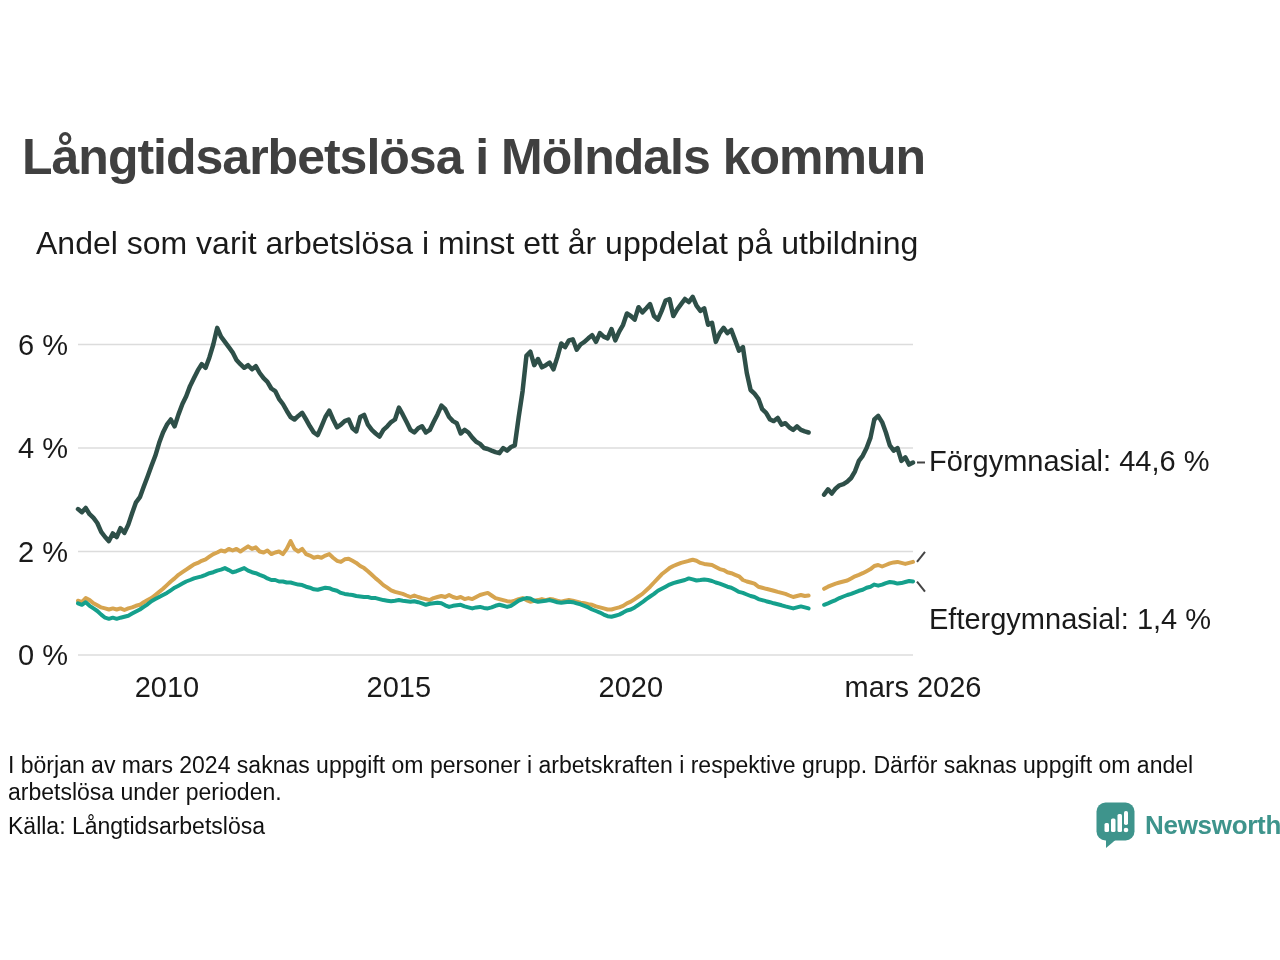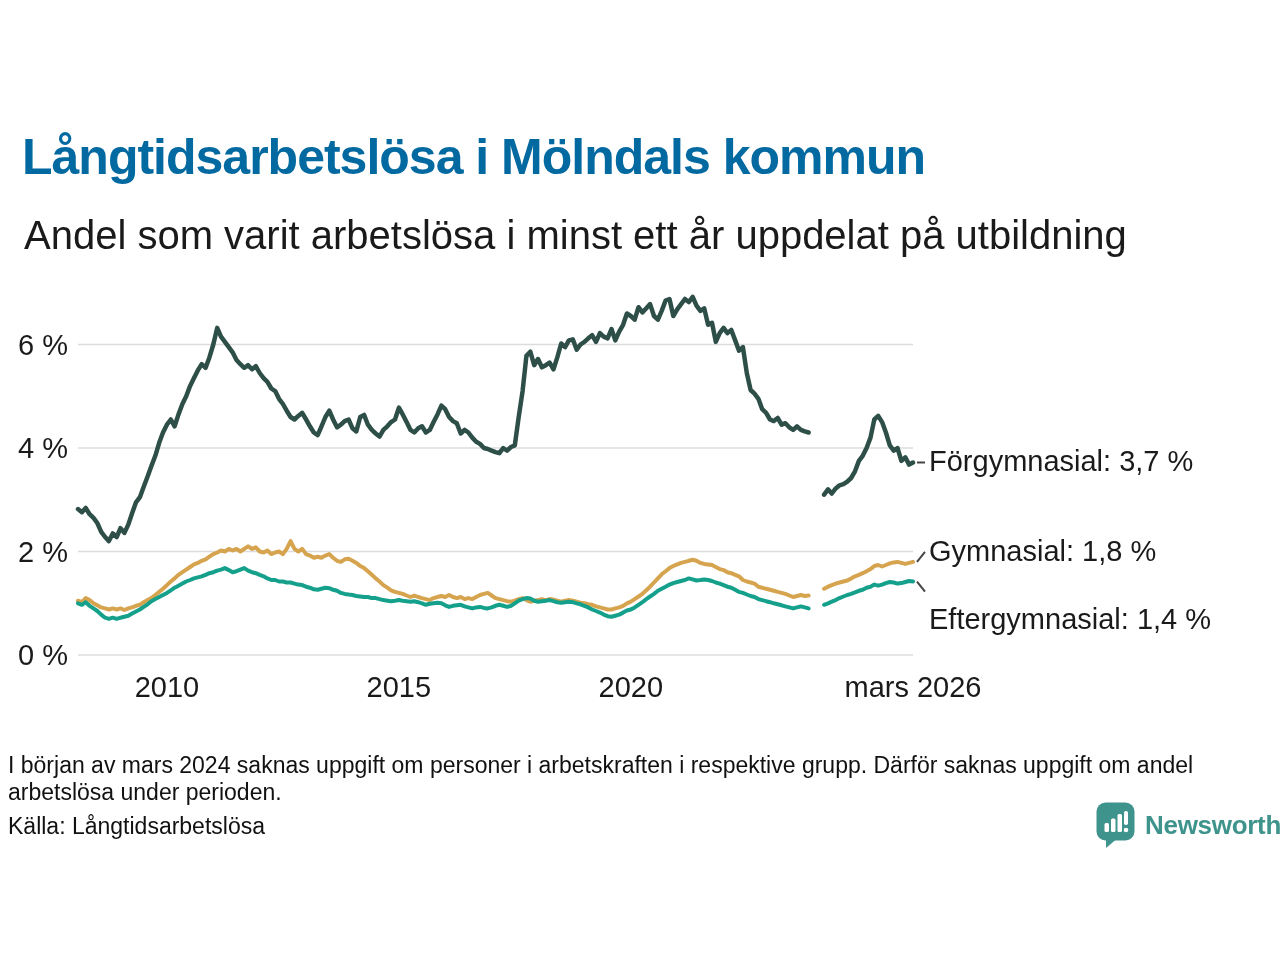--- a/index.html
+++ b/index.html
@@ -1,20 +1,20 @@
 <!DOCTYPE html>
 <html><head>
 <meta charset="utf-8">
 <style>
   html,body{margin:0;padding:0;background:#ffffff;}
   .page{position:relative;width:1280px;height:960px;background:#ffffff;overflow:hidden;
         font-family:"Liberation Sans","DejaVu Sans",sans-serif;color:#1a1a1a;}
   .title{position:absolute;left:22px;top:128px;font-size:50px;font-weight:700;letter-spacing:-1px;
-         margin:0;white-space:nowrap;color:#0369a1;}
-  .subtitle{position:absolute;left:24px;top:213px;font-size:40px;font-weight:400;margin:0;
+         margin:0;white-space:nowrap;color:#404040;}
+  .subtitle{position:absolute;left:24px;top:213px;font-size:32px;font-weight:400;margin:12px;
             white-space:nowrap;color:#1a1a1a;}
   #chart-svg{position:absolute;left:0;top:0;width:1280px;height:960px;}
   .ann{position:absolute;font-size:29px;color:#1a1a1a;white-space:nowrap;transform:translateY(-52%);}
   .footnote{position:absolute;left:8px;top:752px;width:1245px;font-size:23px;line-height:1.16;
             color:#111111;margin:0;}
   .source{position:absolute;left:8px;top:813px;font-size:23px;color:#111111;}
   .logo{position:absolute;left:1095px;top:799px;display:flex;align-items:center;gap:9px;height:52px;}
   .logo-text{font-size:26px;font-weight:700;letter-spacing:-0.3px;}
 </style>
 </head>
@@ -39,22 +39,21 @@
       <line x1="916.9966599999979" y1="462.49" x2="925" y2="462.49" stroke="#444444" stroke-width="2"></line>
       <path d=" M78.0 600.7 L81.9 602.2 L85.7 598.1 L89.6 600.1 L93.5 603.3 L97.3 605.3 L101.2 607.4 L105.1 608.4 L108.9 609.5 L112.8 608.4 L116.7 609.5 L120.5 608.4 L124.4 610.0 L128.3 608.4 L132.1 607.4 L136.0 605.8 L139.9 604.8 L143.7 602.2 L147.6 600.1 L151.4 598.1 L155.3 595.0 L159.2 591.9 L163.0 588.8 L166.9 585.1 L170.8 581.5 L174.6 578.4 L178.5 574.8 L182.4 572.2 L186.2 569.6 L190.1 567.0 L194.0 564.4 L197.8 562.9 L201.7 560.8 L205.6 559.3 L209.4 556.7 L213.3 554.1 L217.2 552.5 L221.0 550.5 L224.9 551.5 L228.8 548.9 L232.6 550.5 L236.5 548.9 L240.4 551.5 L244.2 548.9 L248.1 546.3 L252.0 548.9 L255.8 547.4 L259.7 551.5 L263.6 552.5 L267.4 550.5 L271.3 554.1 L275.2 552.5 L279.0 551.5 L282.9 554.1 L286.7 548.9 L290.6 541.1 L294.5 548.9 L298.3 551.5 L302.2 548.9 L306.1 554.1 L309.9 555.6 L313.8 557.7 L317.7 556.7 L321.5 557.7 L325.4 555.6 L329.3 554.1 L333.1 557.7 L337.0 560.8 L340.9 561.9 L344.7 559.3 L348.6 558.7 L352.5 560.8 L356.3 562.9 L360.2 566.0 L364.1 568.1 L367.9 571.2 L371.8 574.8 L375.7 578.4 L379.5 581.5 L383.4 585.1 L387.3 587.7 L391.1 590.3 L395.0 591.9 L398.9 592.9 L402.7 593.9 L406.6 595.5 L410.5 597.0 L414.3 595.5 L418.2 597.0 L422.0 598.1 L425.9 599.1 L429.8 600.1 L433.6 598.1 L437.5 597.0 L441.4 596.0 L445.2 597.0 L449.1 595.0 L453.0 597.0 L456.8 598.1 L460.7 597.0 L464.6 599.1 L468.4 598.1 L472.3 599.1 L476.2 597.0 L480.0 595.0 L483.9 593.9 L487.8 592.9 L491.6 595.5 L495.5 598.1 L499.4 599.1 L503.2 600.1 L507.1 601.2 L511.0 601.7 L514.8 600.7 L518.7 599.1 L522.6 598.1 L526.4 600.1 L530.3 601.7 L534.2 600.7 L538.0 600.1 L541.9 599.1 L545.8 600.1 L549.6 599.1 L553.5 599.6 L557.3 600.7 L561.2 601.7 L565.1 600.7 L568.9 600.1 L572.8 600.7 L576.7 601.7 L580.5 602.7 L584.4 603.3 L588.3 604.3 L592.1 604.8 L596.0 606.4 L599.9 607.4 L603.7 608.4 L607.6 609.5 L611.5 609.5 L615.3 608.4 L619.2 607.4 L623.1 605.8 L626.9 603.3 L630.8 601.7 L634.7 599.1 L638.5 596.5 L642.4 593.9 L646.3 590.3 L650.1 586.7 L654.0 582.5 L657.9 578.4 L661.7 574.3 L665.6 571.2 L669.5 568.1 L673.3 566.0 L677.2 564.4 L681.1 562.9 L684.9 561.9 L688.8 560.8 L692.7 559.8 L696.5 560.8 L700.4 562.9 L704.2 563.9 L708.1 564.4 L712.0 565.0 L715.8 567.0 L719.7 569.1 L723.6 570.1 L727.4 572.2 L731.3 573.2 L735.2 574.8 L739.0 576.3 L742.9 580.0 L746.8 581.5 L750.6 582.5 L754.5 583.6 L758.4 586.7 L762.2 587.7 L766.1 588.8 L770.0 589.8 L773.8 590.8 L777.7 591.9 L781.6 592.9 L785.4 593.9 L789.3 595.5 L793.2 597.0 L797.0 596.0 L800.9 595.0 L804.8 596.0 L808.6 595.5 M824.1 588.8 L828.0 586.7 L831.8 585.1 L835.7 583.6 L839.5 582.5 L843.4 581.5 L847.3 580.5 L851.1 578.4 L855.0 576.3 L858.9 574.8 L862.7 573.2 L866.6 571.2 L870.5 569.1 L874.3 566.0 L878.2 565.0 L882.1 566.5 L885.9 565.0 L889.8 563.4 L893.7 562.4 L897.5 561.9 L901.4 562.9 L905.3 563.9 L909.1 562.9 L913.0 561.9" fill="none" stroke="#d6a44f" stroke-width="4" stroke-linejoin="round" stroke-linecap="round"></path>
       <line x1="916.9966599999979" y1="561.85" x2="925" y2="551.85" stroke="#444444" stroke-width="2"></line>
       <path d=" M78.0 603.3 L81.9 604.8 L85.7 602.2 L89.6 605.8 L93.5 608.4 L97.3 611.0 L101.2 614.6 L105.1 617.7 L108.9 618.8 L112.8 617.7 L116.7 618.8 L120.5 617.7 L124.4 616.7 L128.3 615.7 L132.1 613.6 L136.0 611.5 L139.9 609.5 L143.7 606.9 L147.6 604.3 L151.4 601.2 L155.3 599.1 L159.2 597.0 L163.0 595.0 L166.9 592.9 L170.8 590.3 L174.6 587.7 L178.5 585.7 L182.4 583.6 L186.2 581.5 L190.1 580.0 L194.0 578.4 L197.8 577.4 L201.7 576.3 L205.6 574.8 L209.4 573.2 L213.3 572.2 L217.2 570.6 L221.0 569.6 L224.9 568.1 L228.8 570.1 L232.6 572.2 L236.5 571.2 L240.4 569.6 L244.2 568.1 L248.1 570.6 L252.0 572.2 L255.8 573.2 L259.7 574.8 L263.6 576.3 L267.4 578.4 L271.3 580.0 L275.2 580.0 L279.0 581.5 L282.9 581.5 L286.7 582.5 L290.6 582.5 L294.5 583.6 L298.3 584.6 L302.2 585.1 L306.1 586.7 L309.9 587.7 L313.8 589.3 L317.7 589.8 L321.5 588.8 L325.4 587.7 L329.3 588.2 L333.1 589.8 L337.0 590.8 L340.9 592.9 L344.7 593.9 L348.6 594.5 L352.5 595.0 L356.3 596.0 L360.2 596.5 L364.1 597.0 L367.9 597.0 L371.8 598.1 L375.7 598.1 L379.5 599.1 L383.4 600.1 L387.3 600.7 L391.1 601.2 L395.0 600.7 L398.9 600.1 L402.7 600.7 L406.6 601.2 L410.5 601.7 L414.3 601.2 L418.2 602.2 L422.0 603.3 L425.9 604.8 L429.8 603.8 L433.6 603.3 L437.5 602.7 L441.4 603.3 L445.2 605.3 L449.1 606.9 L453.0 605.8 L456.8 605.3 L460.7 604.8 L464.6 606.4 L468.4 607.4 L472.3 608.4 L476.2 607.4 L480.0 606.9 L483.9 607.9 L487.8 608.4 L491.6 607.4 L495.5 605.8 L499.4 604.8 L503.2 605.8 L507.1 606.9 L511.0 605.8 L514.8 603.3 L518.7 600.7 L522.6 599.1 L526.4 598.1 L530.3 598.6 L534.2 600.7 L538.0 601.7 L541.9 601.2 L545.8 600.7 L549.6 600.1 L553.5 601.2 L557.3 602.2 L561.2 602.7 L565.1 602.2 L568.9 601.7 L572.8 602.2 L576.7 603.3 L580.5 604.3 L584.4 605.8 L588.3 607.4 L592.1 609.5 L596.0 611.0 L599.9 612.6 L603.7 614.6 L607.6 616.2 L611.5 616.7 L615.3 615.7 L619.2 614.6 L623.1 612.6 L626.9 610.5 L630.8 609.5 L634.7 607.4 L638.5 604.8 L642.4 602.2 L646.3 599.1 L650.1 596.5 L654.0 593.9 L657.9 590.8 L661.7 588.8 L665.6 586.7 L669.5 584.6 L673.3 583.1 L677.2 582.0 L681.1 581.0 L684.9 580.0 L688.8 578.4 L692.7 579.4 L696.5 580.5 L700.4 580.0 L704.2 579.4 L708.1 580.0 L712.0 581.0 L715.8 582.5 L719.7 583.6 L723.6 585.1 L727.4 586.7 L731.3 587.7 L735.2 589.8 L739.0 591.9 L742.9 592.9 L746.8 594.5 L750.6 596.0 L754.5 597.0 L758.4 599.1 L762.2 600.1 L766.1 601.2 L770.0 602.2 L773.8 603.3 L777.7 604.3 L781.6 605.3 L785.4 606.4 L789.3 607.4 L793.2 608.4 L797.0 607.4 L800.9 606.4 L804.8 607.4 L808.6 608.4 M824.1 604.8 L828.0 603.3 L831.8 601.7 L835.7 600.1 L839.5 598.1 L843.4 596.5 L847.3 595.0 L851.1 593.9 L855.0 592.4 L858.9 590.8 L862.7 589.8 L866.6 587.7 L870.5 586.7 L874.3 584.6 L878.2 585.7 L882.1 584.6 L885.9 583.1 L889.8 582.0 L893.7 582.5 L897.5 583.6 L901.4 583.1 L905.3 582.0 L909.1 581.0 L913.0 581.5" fill="none" stroke="#15a08c" stroke-width="4" stroke-linejoin="round" stroke-linecap="round"></path>
       <line x1="916.9966599999979" y1="581.515" x2="925" y2="591.515" stroke="#444444" stroke-width="2"></line>
     </svg>
 
   <h1 class="title">Långtidsarbetslösa i Mölndals kommun</h1>
   <p class="subtitle">Andel som varit arbetslösa i minst ett år uppdelat på utbildning</p>
 
-  <div class="ann" id="ann-0" style="left: 929px; top: 462.49px;">Förgymnasial: 3,7 %</div>
-  <div class="ann" id="ann-1" style="left: 929px; top: 551.85px;">Gymnasial: 1,8 %</div>
+  <div class="ann" id="ann-0" style="left: 929px; top: 462.49px;">Förgymnasial: 44,6 %</div>
   <div class="ann" id="ann-2" style="left: 929px; top: 591.515px; margin-top: 28px;">Eftergymnasial: 1,4 %</div>
 
   <p class="footnote">I början av mars 2024 saknas uppgift om personer i arbetskraften i respektive grupp. Därför saknas uppgift om andel arbetslösa under perioden.</p>
 
   <span class="source">Källa: Långtidsarbetslösa</span>
 
   <div class="logo">
     <svg width="41" height="48" viewBox="0 0 41 48">
       <rect x="1.5" y="1.5" width="38" height="38" rx="9" fill="#3e948c"></rect>
       <path d="M11 36 L11 47 L24 36 Z" fill="#3e948c"></path>

